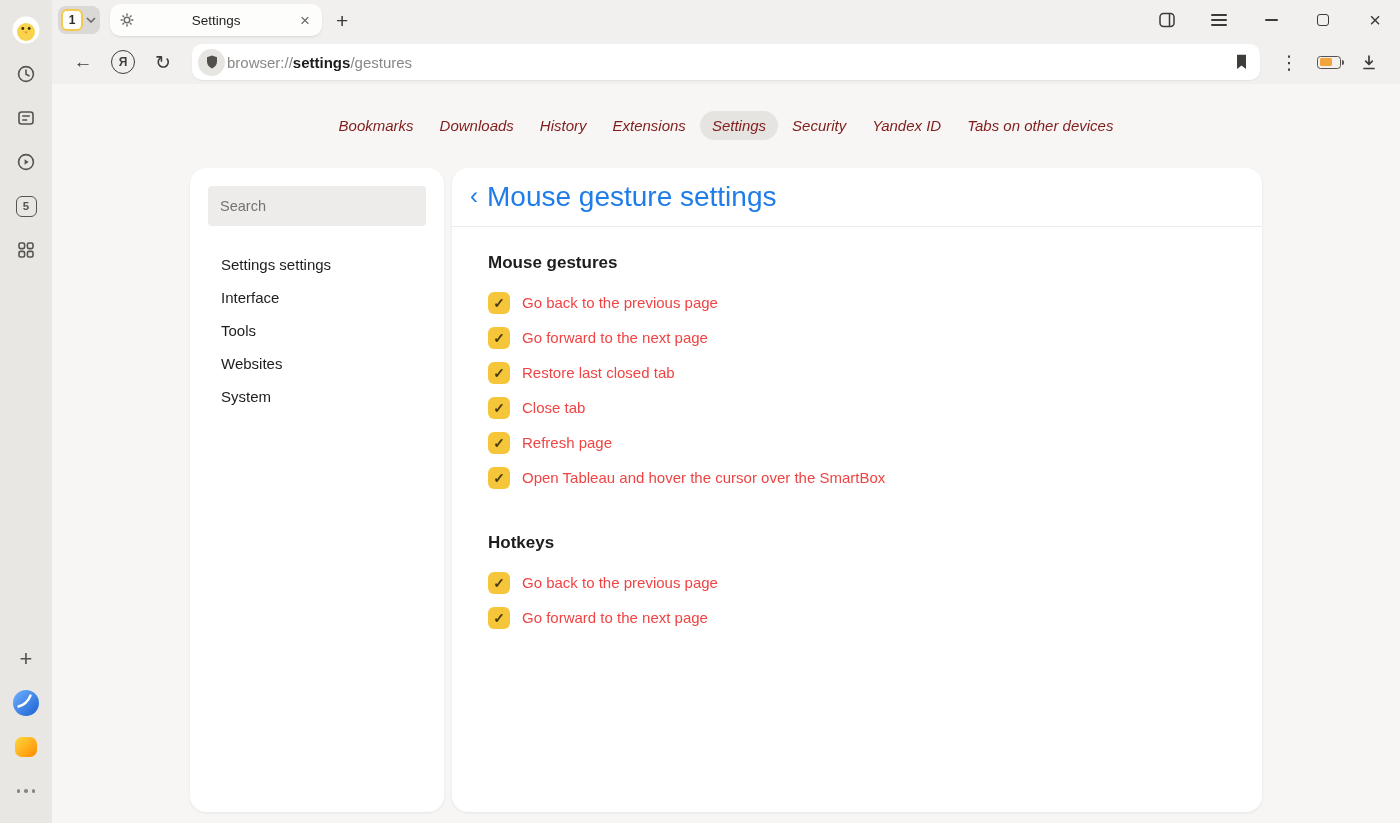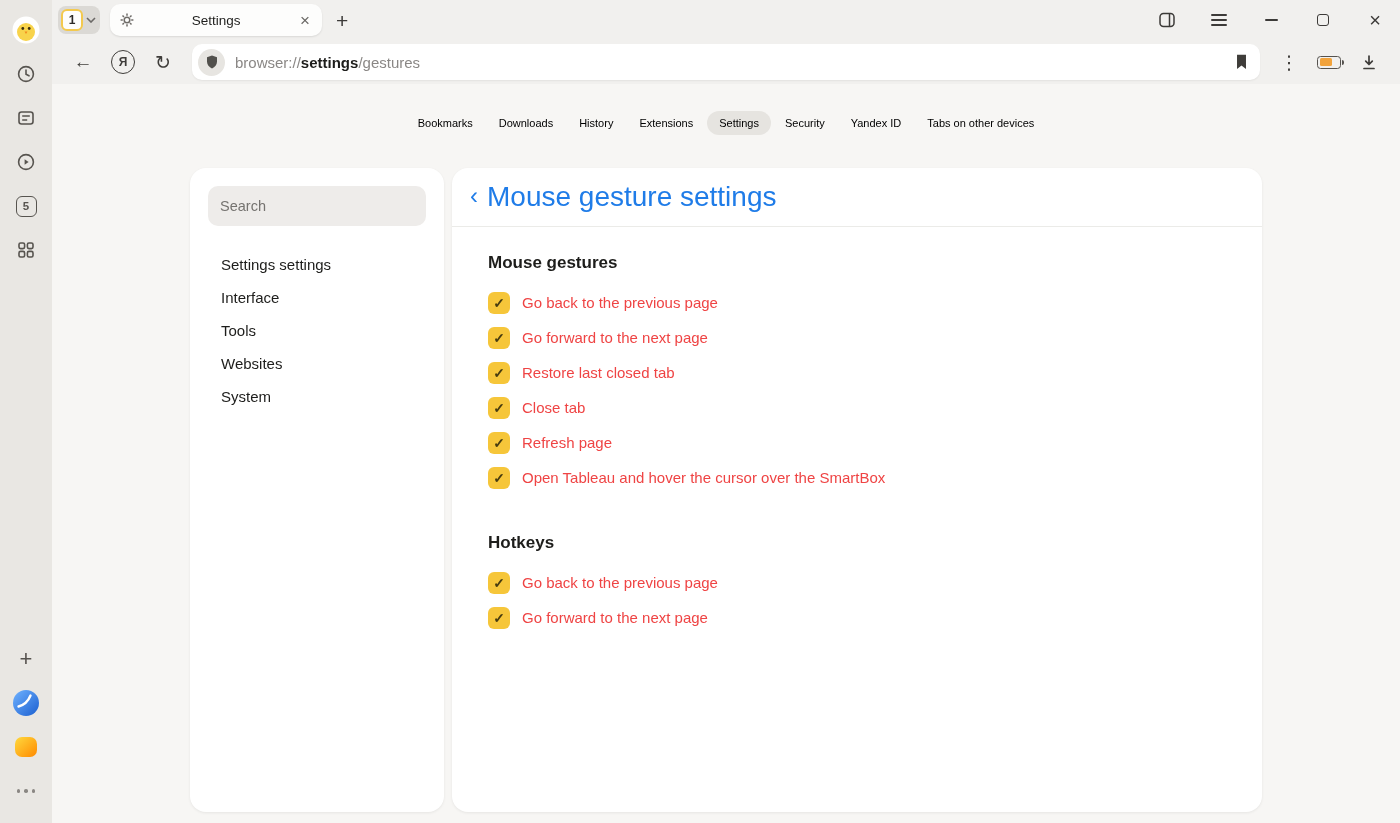--- a/index.html
+++ b/index.html
@@ -43,41 +43,41 @@
   .close-x { font-size:20px; color:#3c3a38; line-height:1; }
 
   
   .toolbar { position:absolute; left:52px; right:0; top:40px; height:44px;
              display:flex; align-items:center; padding:0 14px; gap:6px; }
   .tb-btn { width:34px; height:34px; display:flex; align-items:center; justify-content:center;
             color:#3f3d3a; font-size:19px; border-radius:8px; cursor:pointer; }
   .ya-circle { width:24px; height:24px; border:1.8px solid #3f3d3a; border-radius:50%;
                display:flex; align-items:center; justify-content:center; font-size:12px; font-weight:700; color:#3f3d3a; }
   .addressbar { flex:1; height:36px; background:#fff; border-radius:10px; display:flex; align-items:center;
-                padding:0 12px 0 6px; gap:10px; margin:0 6px; box-shadow:0 1px 2px rgba(0,0,0,0.06); }
+                padding:0 12px 0 6px; gap:2px; margin:0 6px; box-shadow:0 1px 2px rgba(0,0,0,0.06); }
   .protect-badge { width:27px; height:27px; border-radius:50%; background:#e7e5e1;
                    display:flex; align-items:center; justify-content:center; cursor:pointer; }
   .url { font-size:15px; color:#8a8785; white-space:nowrap; }
   .url .host { color:#1d1d1b; font-weight:700; }
   .bookmark-btn { margin-left:auto; display:flex; align-items:center; cursor:pointer; }
   .battery { position:relative; width:24px; height:13px; border:1.6px solid #55524e; border-radius:3.5px; }
   .battery:after { content:""; position:absolute; right:-4px; top:3px; width:2.5px; height:5px;
                    background:#55524e; border-radius:0 2px 2px 0; }
   .battery .fill { position:absolute; left:1.5px; top:1.5px; bottom:1.5px; width:55%;
                    background:var(--battery-fill,#f2a33c); border-radius:1.5px; }
 
   
   .content { position:absolute; left:52px; right:0; top:84px; bottom:0; background:#f7f6f4; }
   .nav { display:flex; justify-content:center; align-items:center; gap:2px; padding-top:27px; }
-  .nav-item { font-size:11px; color:#000000; padding:6px 12px; border-radius:16px; cursor:pointer; white-space:nowrap; }
+  .nav-item { font-size:15px; color:#7f1d1d; padding:6px 12px; border-radius:16px; cursor:pointer; white-space:nowrap;font-style:italic; }
   .nav-item.active { background:#e6e4e0; }
 
   .panel-left { position:absolute; left:138px; top:84px; width:254px; height:644px; background:#fff;
                 border-radius:16px; box-shadow:0 1px 3px rgba(0,0,0,0.07); padding:18px; }
-  .search-input { width:100%; height:40px; background:#eeecea; border:none; border-radius:10px;
+  .search-input { width:100%; height:40px; background:#eeecea; border:none; border-radius:4px;
                   padding:0 12px; font-size:14.5px; color:#333; outline:none; font-family:inherit; }
   .search-input::placeholder { color:#757370; }
   .side-list { margin-top:22px; display:flex; flex-direction:column; }
   .side-item { font-size:15px; color:#1d1d1b; padding:8px 13px; border-radius:8px; cursor:pointer; }
 
   .panel-right { position:absolute; left:400px; top:84px; width:810px; height:644px; background:#fff;
                  border-radius:16px; box-shadow:0 1px 3px rgba(0,0,0,0.07); }
   .panel-header { height:59px; display:flex; align-items:center; gap:9px; padding:0 24px 0 18px;
                   border-bottom:1px solid #ebebe8; }
   .back-chev { color:var(--accent-blue,#1f7ce8); font-size:24px; line-height:1; cursor:pointer;

